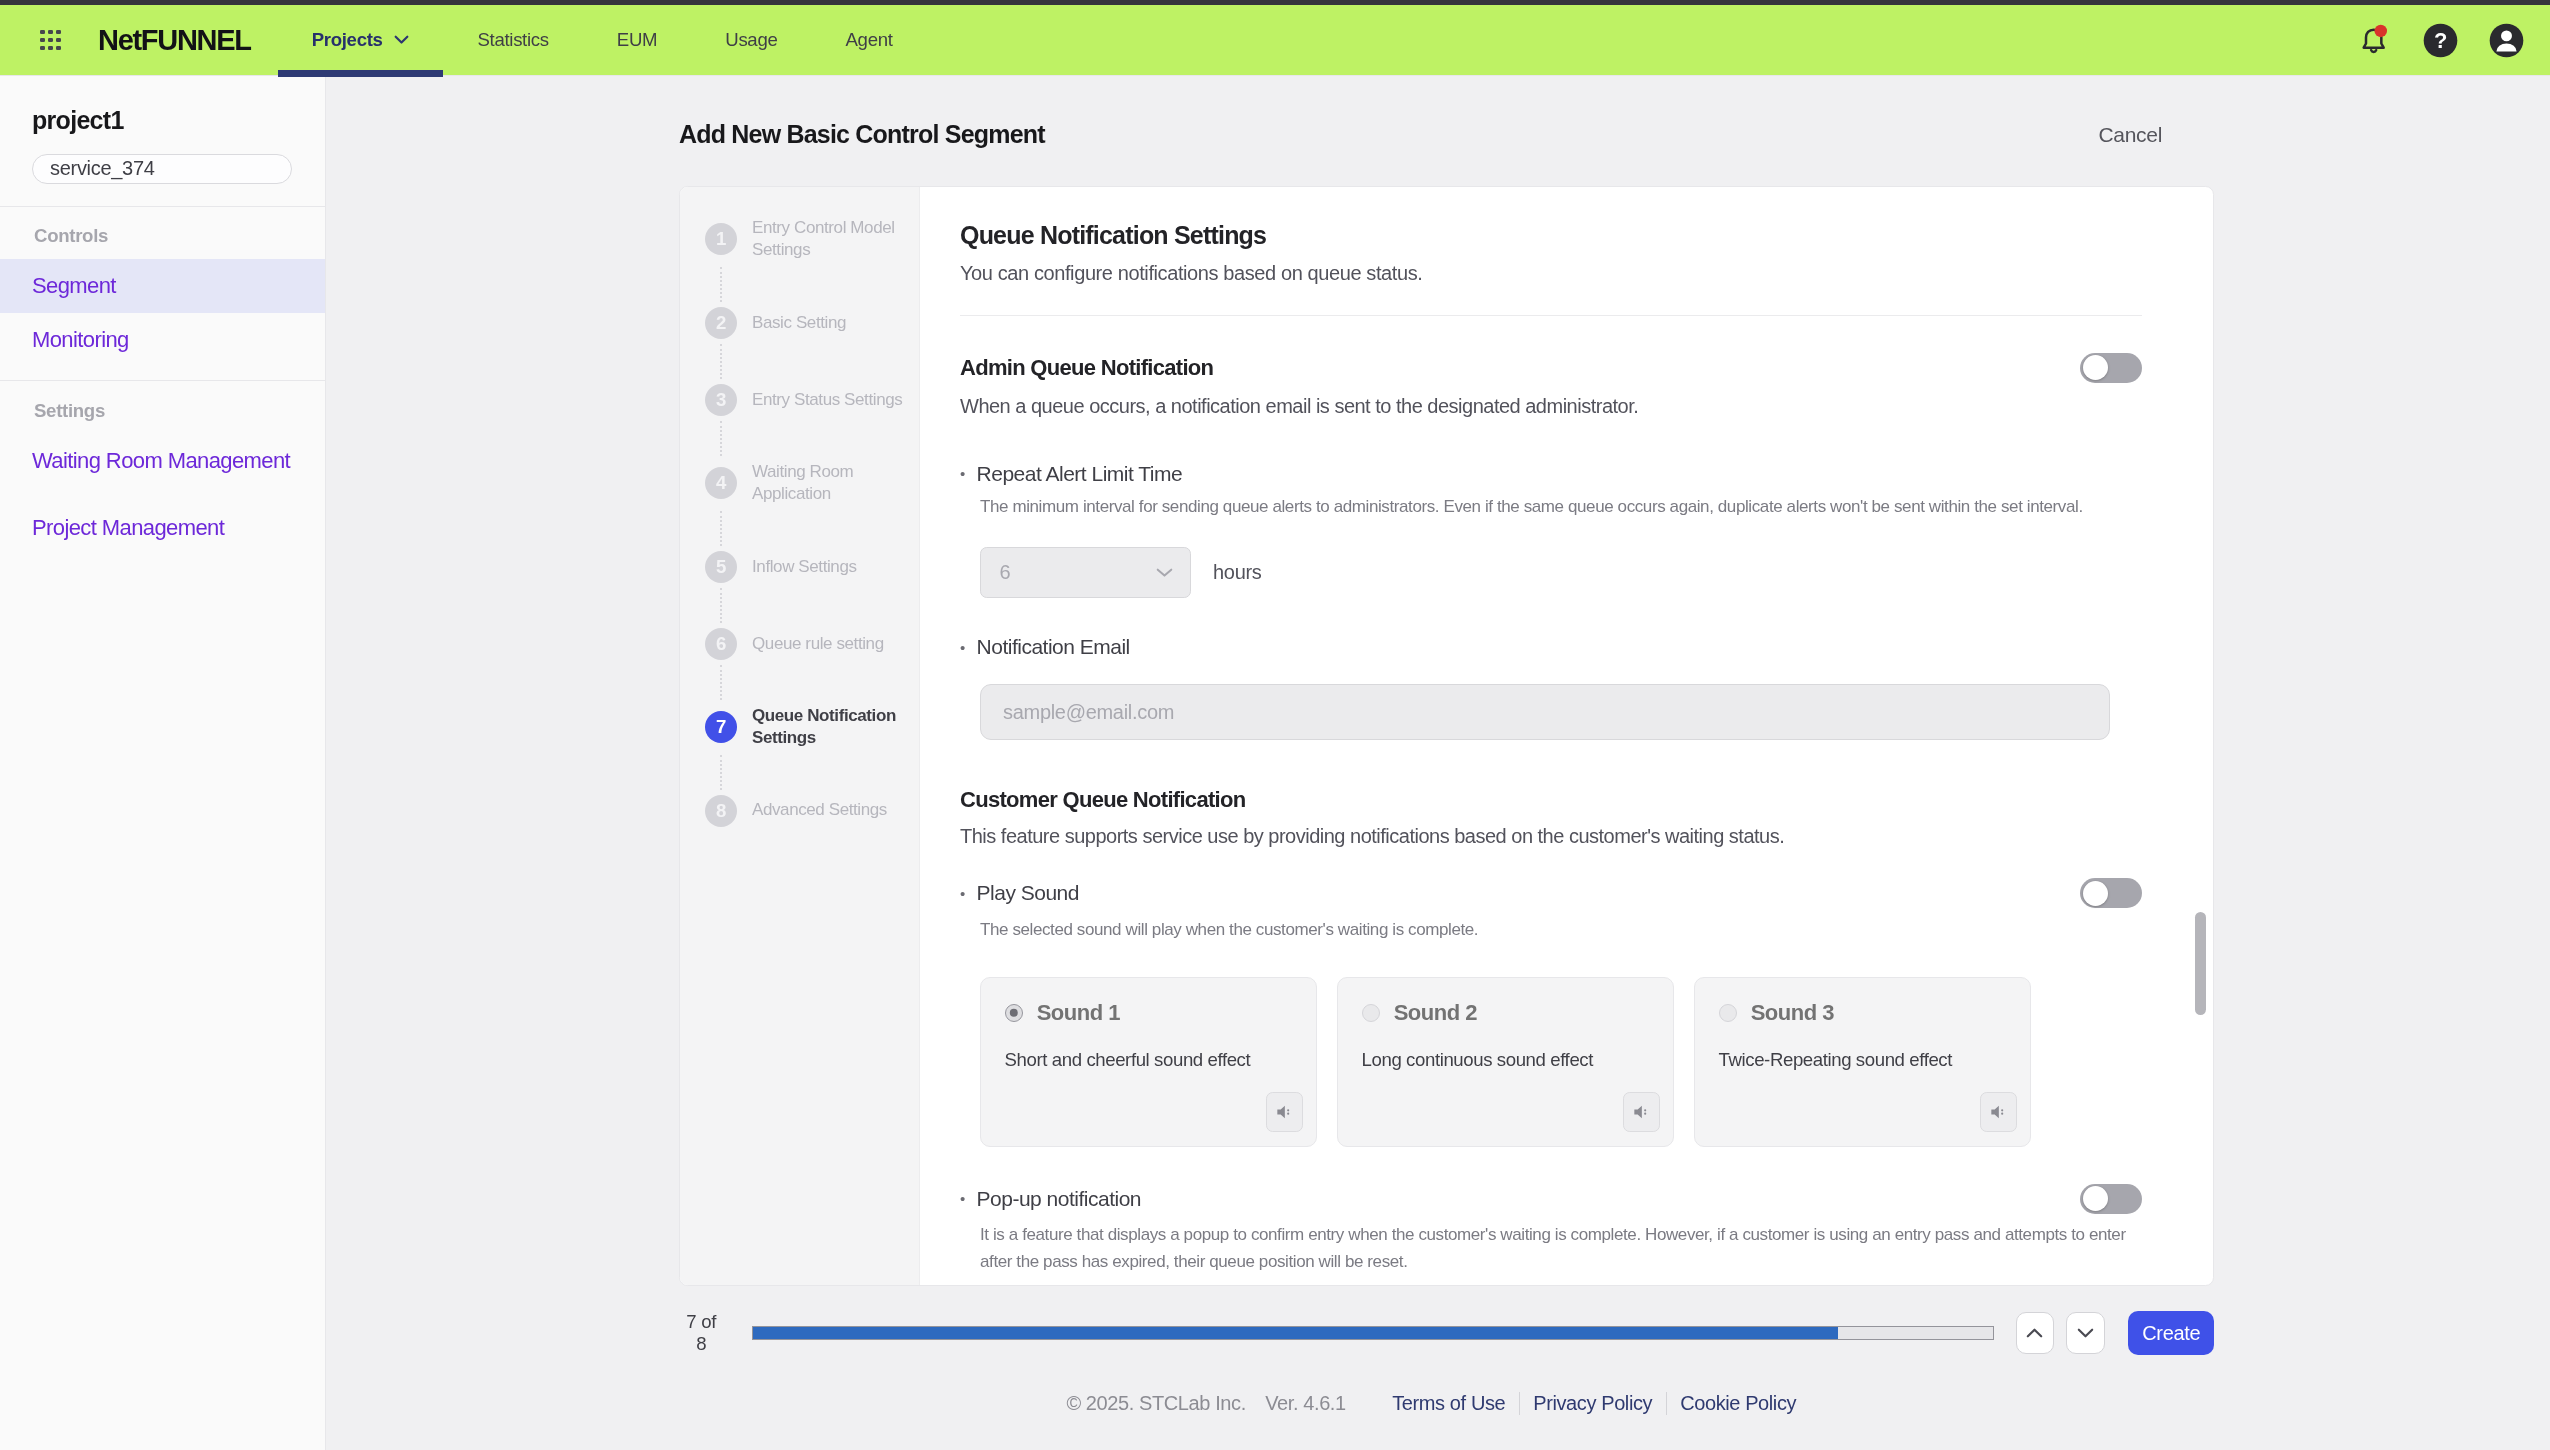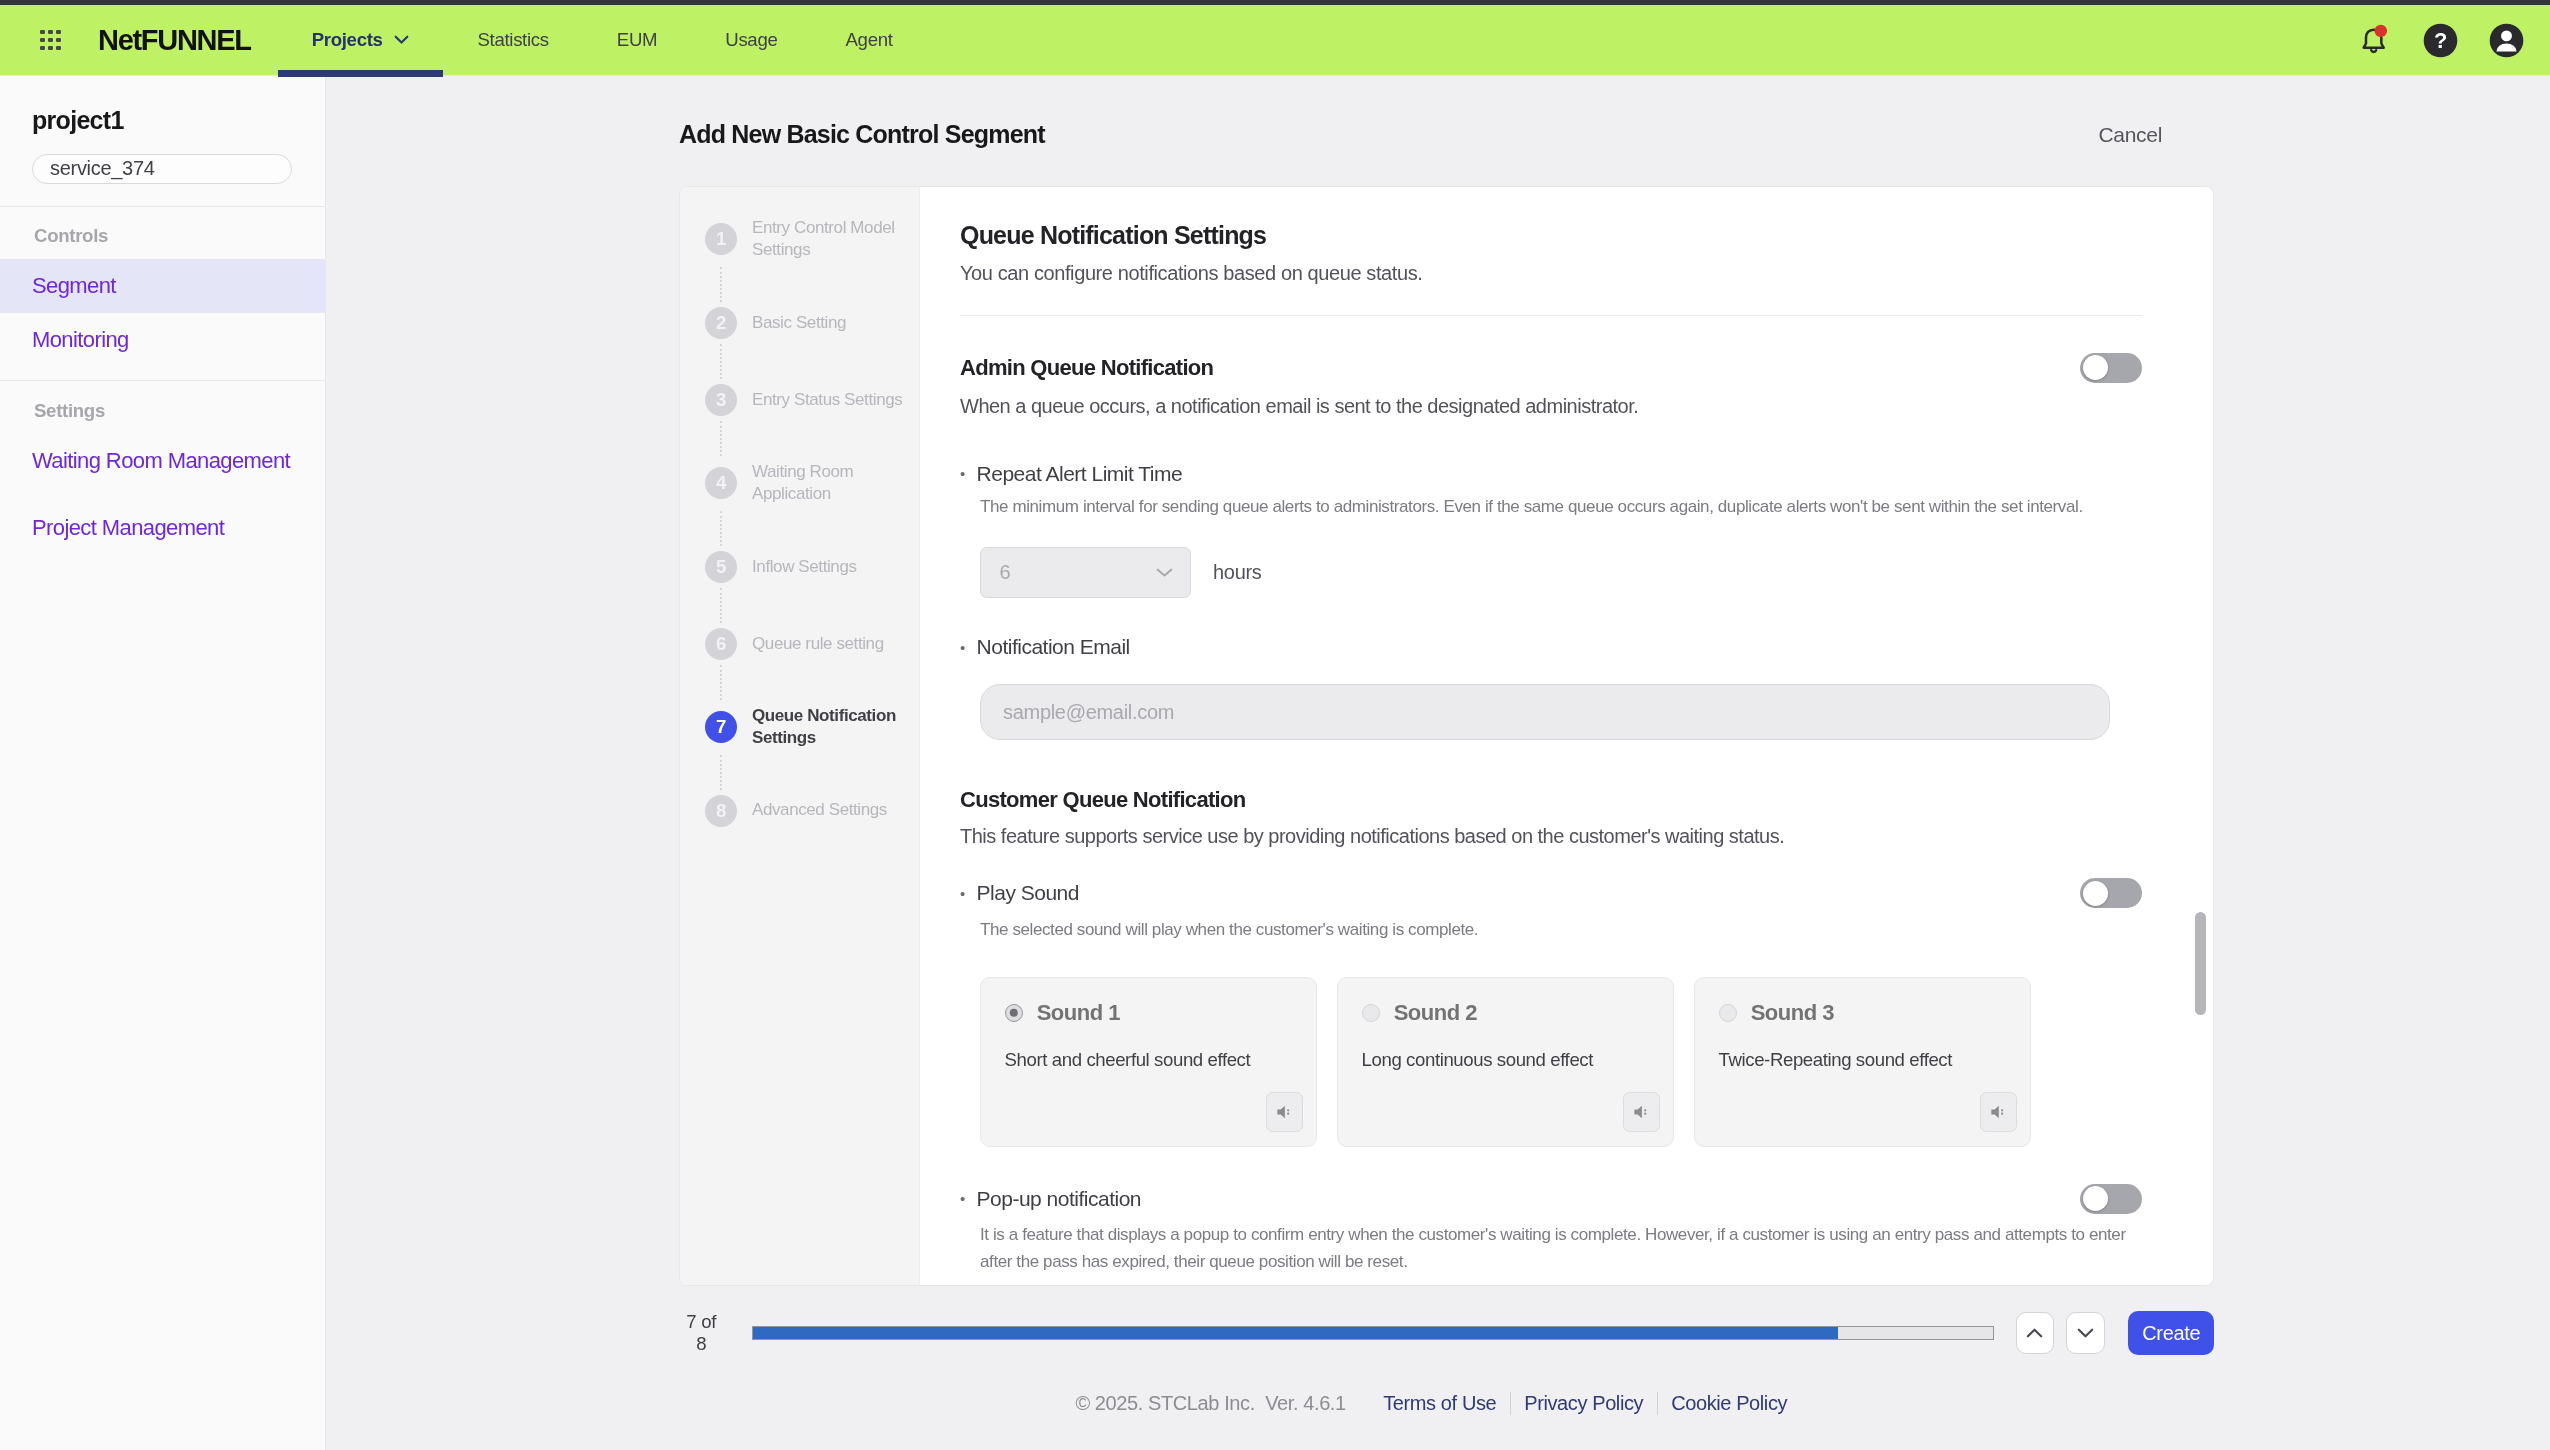--- a/index.html
+++ b/index.html
@@ -69,21 +69,21 @@
 
   .field-group { margin-top:44px; }
   .field-label { display:flex; align-items:center; font-size:21px; font-weight:500; color:#3f3f46; letter-spacing:-0.5px; }
   .field-label::before { content:"•"; font-size:15px; color:#6b6b72; margin-right:11.8px; }
   .field-helper { margin:8.4px 0 0 20px; font-size:17px; color:#7b7b83; letter-spacing:-0.4px; max-width:1151px; line-height:1.55; }
 
   .control-row { margin:27px 0 0 20px; display:flex; align-items:center; }
   .select-box { width:211px; height:51px; background:#ebebed; border:1.7px solid #d8d8db; border-radius:6.7px; display:flex; align-items:center; justify-content:space-between; padding:0 17px 0 18.6px; font-size:20px; color:#a8a8af; cursor:pointer; }
   .unit-label { margin-left:22px; font-size:20px; color:#52525b; }
 
-  .text-input { margin:25px 0 0 20px; width:1130px; height:56px; background:#ebebed; border:1.7px solid #d8d8db; border-radius:20px; padding:0 22px; font-size:20px; color:#3f3f46; font-family:inherit; letter-spacing:-0.3px; }
+  .text-input { margin:25px 0 0 20px; width:1130px; height:56px; background:#ebebed; border:1.7px solid #d8d8db; border-radius:11px; padding:0 22px; font-size:20px; color:#3f3f46; font-family:inherit; letter-spacing:-0.3px; }
   .text-input::placeholder { color:#a8a8af; }
 
   .sound-cards { margin:34px 0 0 20px; display:flex; gap:20px; }
   .sound-card { width:337px; height:170px; background:#f4f4f5; border:1.7px solid #e7e7ea; border-radius:10px; padding:22px 23.6px; position:relative; cursor:pointer; }
   .sound-head { display:flex; align-items:center; gap:13.5px; }
   .radio { width:18.6px; height:18.6px; border-radius:50%; background:#e9e9eb; border:1.7px solid #d5d5d9; position:relative; cursor:pointer; flex-shrink:0; }
   .radio.selected { background:#dedee1; border-color:#97979e; }
   .radio.selected::after { content:""; position:absolute; left:50%; top:50%; transform:translate(-50%,-50%); width:8.4px; height:8.4px; border-radius:50%; background:#6d6d74; }
   .sound-name { font-size:22px; font-weight:700; color:#737373; letter-spacing:-0.5px; }
   .sound-desc { margin-top:23.6px; font-size:18.6px; color:#3f3f46; letter-spacing:-0.4px; }
@@ -95,21 +95,21 @@
   .bottom-bar { margin-top:25px; display:flex; align-items:center; }
   .progress-label { font-size:18.6px; color:#3f3f46;text-align:center; }
   .progress-track { margin-left:29px; width:1248px; height:13.5px; background:#e6e6e9; border:1.7px solid #94949b; }
   .progress-fill { height:100%; background:#2e6abf; }
   .nav-step-btn { width:39px; height:42px; background:#fff; border:1.7px solid #d4d4d8; border-radius:10px; display:flex; align-items:center; justify-content:center; cursor:pointer; }
   .btn-up { margin-left:22px; }
   .btn-down { margin-left:11.8px; }
   .create-btn { margin-left:23.6px; width:86px; height:44px; background:#3f51e8; color:#fff; border:none; border-radius:10px; font-size:20px; font-weight:500; font-family:inherit; letter-spacing:-0.3px; cursor:pointer; display:flex; align-items:center; justify-content:center; }
 
   
-  .footer { margin-top:37px; display:flex; align-items:center; justify-content:center; gap:2px; font-size:20px; letter-spacing:-0.4px; }
+  .footer { margin-top:37px; display:flex; align-items:center; justify-content:center; gap:11px; font-size:20px; letter-spacing:-0.4px; }
   .footer .muted { color:#8c8c93; }
   .footer .ver { margin-left:8.4px; color:#8c8c93; }
   .footer-links { margin-left:22px; display:flex; align-items:center; }
   .footer-link { color:#2f3a70; font-weight:500; cursor:pointer; padding:0 13.5px; }
   .footer-link + .footer-link { border-left:1.7px solid #d4d4d8; }
 </style>
 </head>
 <body>
 
 <div class="top-strip"></div>

